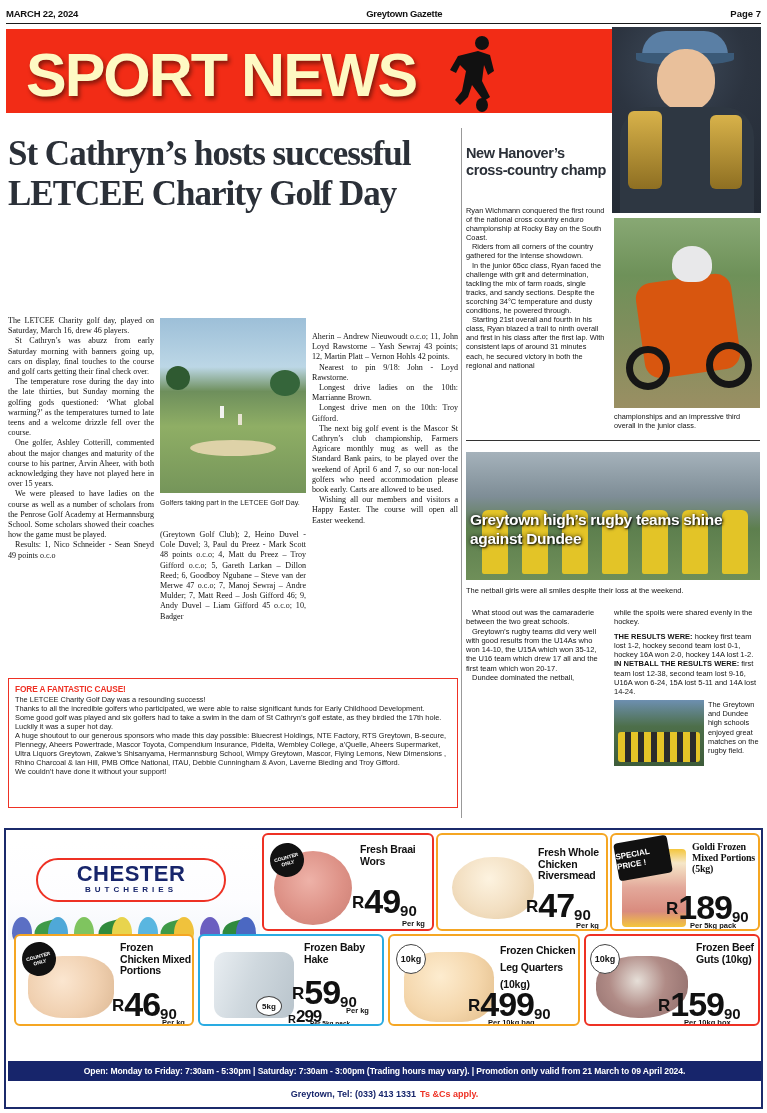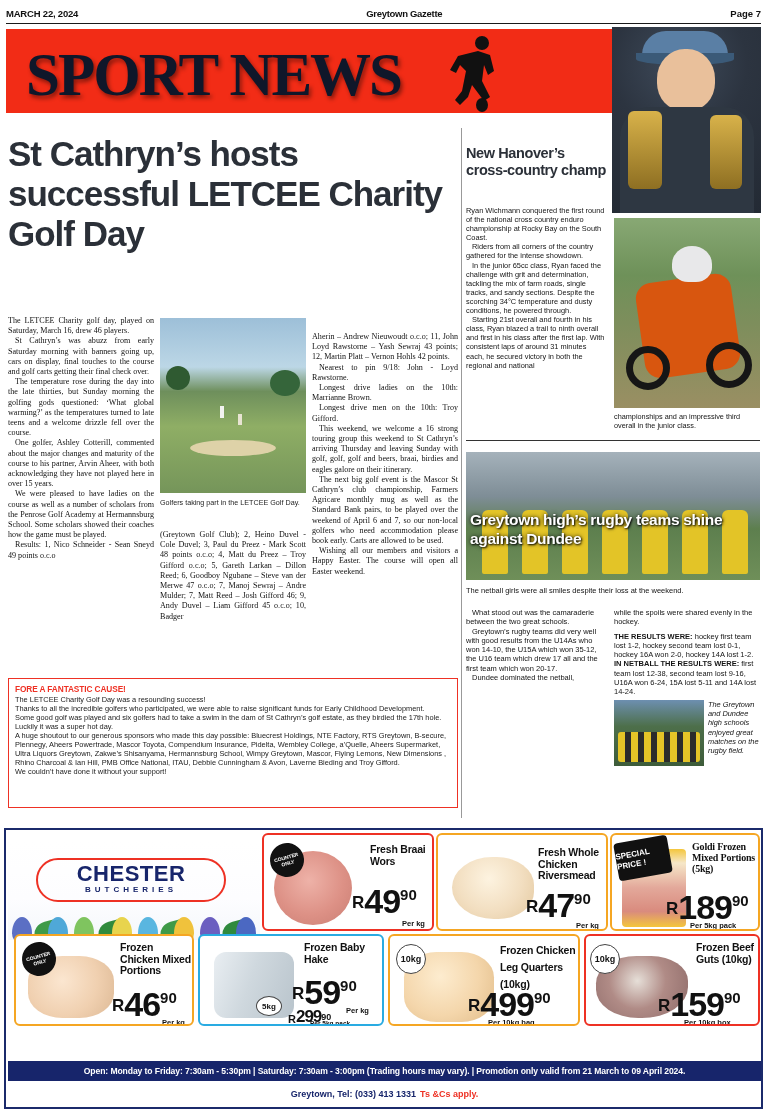--- a/index.html
+++ b/index.html
@@ -21,22 +21,22 @@
   .masthead .paper { font-size:9.5px; font-weight:bold; color:#111; letter-spacing:-0.3px;}
   .masthead .pageno { font-size:9.5px; font-weight:bold; color:#111; }
 
   
   .banner {
     position:absolute; left:6px; top:29px; width:755px; height:84px;
     background:#f22c16; overflow:hidden;
   }
   .banner .bigword {
     position:absolute; left:20px; top:4px;
-    font-size:61px; font-weight:900; color:#0f172a; letter-spacing:-2px;
-    font-family:Liberation Serif, serif;
+    font-size:61px; font-weight:900; color:#fef9c3; letter-spacing:-2px;
+    font-family:Liberation Sans, sans-serif;
     text-shadow: 2px 3px 4px rgba(0,0,0,0.45);
     line-height:84px;
   }
   .runner { position:absolute; left:432px; top:6px; width:80px; height:78px; }
 
   
   .boyphoto {
     position:absolute; left:612px; top:27px; width:149px; height:186px;
     background:
       radial-gradient(circle at 45% 20%, #3e4a5a 0%, #2c3440 40%, #232a34 100%);
@@ -65,20 +65,21 @@
   .boyphoto .trophyR {
     position:absolute; left:98px; top:88px; width:32px; height:74px;
     background:linear-gradient(180deg,#d8b24a,#8e6f22); border-radius:6px;
   }
 
   
   .headline {
     position:absolute; left:8px; top:134px; width:448px;
     font-size:35px; line-height:40px; font-weight:800; color:#2b3038;
     letter-spacing:-1px;
+    font-family:Liberation Serif, serif;
   }
   .lead-photo {
     position:absolute; left:160px; top:318px; width:146px; height:175px;
     background:linear-gradient(180deg,#9dbfd8 0%, #bcd7e6 28%, #6e8f5c 42%, #8fae65 62%, #75955a 100%);
     overflow:hidden;
   }
   .lead-photo .tree1 {position:absolute;left:6px;top:48px;width:24px;height:24px;background:#2f5a31;border-radius:50%;}
   .lead-photo .tree2 {position:absolute;left:110px;top:52px;width:30px;height:26px;background:#35653a;border-radius:50%;}
   .lead-photo .g1 {position:absolute;left:60px;top:88px;width:4px;height:12px;background:#f2f2f0;}
   .lead-photo .g2 {position:absolute;left:78px;top:96px;width:4px;height:11px;background:#e8e4d2;}
@@ -156,21 +157,21 @@
 
   .team-photo {
     position:absolute; left:614px; top:700px; width:90px; height:66px;
     background:linear-gradient(180deg,#6d8fb0 0%, #4d6f4a 40%, #3d5c3a 100%);
     overflow:hidden;
   }
   .team-photo .row { position:absolute; bottom:4px; left:4px; width:82px; height:30px;
      background:repeating-linear-gradient(90deg,#e5c427 0 7px,#2b2b2b 7px 13px); border-radius:3px;}
   .team-cap {
     position:absolute; left:708px; top:700px; width:54px;
-    font-size:7.4px; line-height:9.2px; color:#141414;font-style:italic;
+    font-size:7.4px; line-height:9.2px; color:#141414;
   }
 
   
   .advert {
     position:absolute; left:4px; top:828px; width:759px; height:281px;
     border:2px solid #1b2a6b; background:#fff;
   }
   .ad-hero {
     position:absolute; left:2px; top:12px; width:252px; height:98px;
     background:linear-gradient(180deg,#ffffff 0%, #fdfdff 58%, #f4f7fb 100%);
@@ -190,21 +191,21 @@
 
   .tile {
     position:absolute; background:#fff; border-radius:6px; overflow:hidden;
   }
   .tile .tname {
     position:absolute; font-weight:bold; color:#111; letter-spacing:-0.2px;
   }
   .price { position:absolute; display:flex; align-items:flex-start; color:#111; font-weight:900;}
   .price .r  { font-size:17px; line-height:17px; margin-top:9px;}
   .price .num{ font-size:34px; line-height:32px; letter-spacing:-1px;}
-  .price .cts{ font-size:15px; line-height:15px; margin-top:2px;}
+  .price .cts{ font-size:15px; line-height:15px; margin-top:18px;}
   .perkg { position:absolute; font-size:7.5px; font-weight:bold; color:#111; }
 
   .prod { position:absolute; border-radius:50%; }
   .counter-badge {
     position:absolute; width:34px; height:34px; border-radius:50%; background:#111;
     color:#fff; font-size:5px; font-weight:bold; text-align:center;
     display:flex; flex-direction:column; align-items:center; justify-content:center;
     transform:rotate(-16deg); line-height:6px;
   }
   .kg-badge {
@@ -281,21 +282,20 @@
 
   <div class="col col2">
     <p class="first">(Greytown Golf Club); 2, Heino Duvel - Cole Duvel; 3, Paul du Preez - Mark Scott 48 points o.c.o; 4, Matt du Preez – Troy Gifford o.c.o; 5, Gareth Larkan – Dillon Reed; 6, Goodboy Ngubane – Steve van der Merwe 47 o.c.o; 7, Manoj Sewraj – Andre Mulder; 7, Matt Reed – Josh Gifford 46; 9, Andy Duvel – Liam Gifford 45 o.c.o; 10, Badger</p>
   </div>
 
   <div class="col col3">
     <p class="first">Aherin – Andrew Nieuwoudt o.c.o; 11, John Loyd Rawstorne – Yash Sewraj 43 points; 12, Martin Platt – Vernon Hohls 42 points.</p>
     <p>Nearest to pin 9/18: John - Loyd Rawstorne.</p>
     <p>Longest drive ladies on the 10th: Marrianne Brown.</p>
     <p>Longest drive men on the 10th: Troy Gifford.</p>
-    <p>This weekend, we welcome a 16 strong touring group this weekend to St Cathryn’s arriving Thursday and leaving Sunday with golf, golf, golf and beers, braai, birdies and eagles galore on their itinerary.</p>
     <p>The next big golf event is the Mascor St Cathryn’s club championship, Farmers Agricare monthly mug as well as the Standard Bank pairs, to be played over the weekend of April 6 and 7, so our non-local golfers who need accommodation please book early. Carts are allowed to be used.</p>
     <p>Wishing all our members and visitors a Happy Easter. The course will open all Easter weekend.</p>
   </div>
 
   <div class="cause">
     <h4>FORE A FANTASTIC CAUSE!</h4>
     <p>The LETCEE Charity Golf Day was a resounding success!</p>
     <p>Thanks to all the incredible golfers who participated, we were able to raise significant funds for Early Childhood Development.</p>
     <p>Some good golf was played and six golfers had to take a swim in the dam of St Cathryn’s golf estate, as they birdied the 17th hole. Luckily it was a super hot day.</p>
     <p>A huge shoutout to our generous sponsors who made this day possible: Bluecrest Holdings, NTE Factory, RTS Greytown, B-secure, Plennegy, Aheers Powertrade, Mascor Toyota, Compendium Insurance, Pidelta, Wembley College, a’Quelle, Aheers Supermarket, Ultra Liquors Greytown, Zakwe’s Shisanyama, Hermannsburg School, Wimpy Greytown, Mascor, Flying Lemons, New Dimensions , Rhino Charcoal &amp; Ian Hill, PMB Office National, ITAU, Debbie Cunningham &amp; Avon, Laverne Bieding and Troy Gifford.</p>
@@ -371,21 +371,21 @@
         <div class="egg" style="left:166px;background:#f0c23c;"></div>
         <div class="egg" style="left:192px;background:#6b5fc0;"></div>
         <div class="leaf" style="left:214px; background:#2f8a3d;"></div>
         <div class="egg" style="left:228px;background:#4b68c2;"></div>
       </div>
     </div>
 
     <div class="tile" style="left:256px; top:3px; width:172px; height:98px; border:2px solid #ee3124;">
       <div class="prod" style="left:10px; top:16px; width:78px; height:74px; background:radial-gradient(circle at 45% 40%, #eeb2a8 0%, #dd9186 55%, #c97d72 100%);"></div>
       <div class="counter-badge" style="left:6px; top:8px;">COUNTER ONLY</div>
-      <div class="tname" style="left:106px; top:9px; width:74px; font-size:10.5px; line-height:11.5px;">Fresh Braai Wors</div>
+      <div class="tname" style="left:96px; top:9px; width:74px; font-size:10.5px; line-height:11.5px;">Fresh Braai Wors</div>
       <div class="price" style="left:88px; top:50px;">
         <span class="r">R</span>
         <span class="num">49</span>
         <span class="cts">90</span>
       </div>
       <div class="perkg" style="left:138px; top:84px;">Per kg</div>
     </div>
 
     <div class="tile" style="left:430px; top:3px; width:172px; height:98px; border:2px solid #f5a623;">
       <div class="prod" style="left:14px; top:22px; width:82px; height:62px; background:radial-gradient(circle at 45% 35%, #fdf3e0 0%, #f2dec0 55%, #e3c89f 100%); border-radius:52% 48% 46% 54%;"></div>

